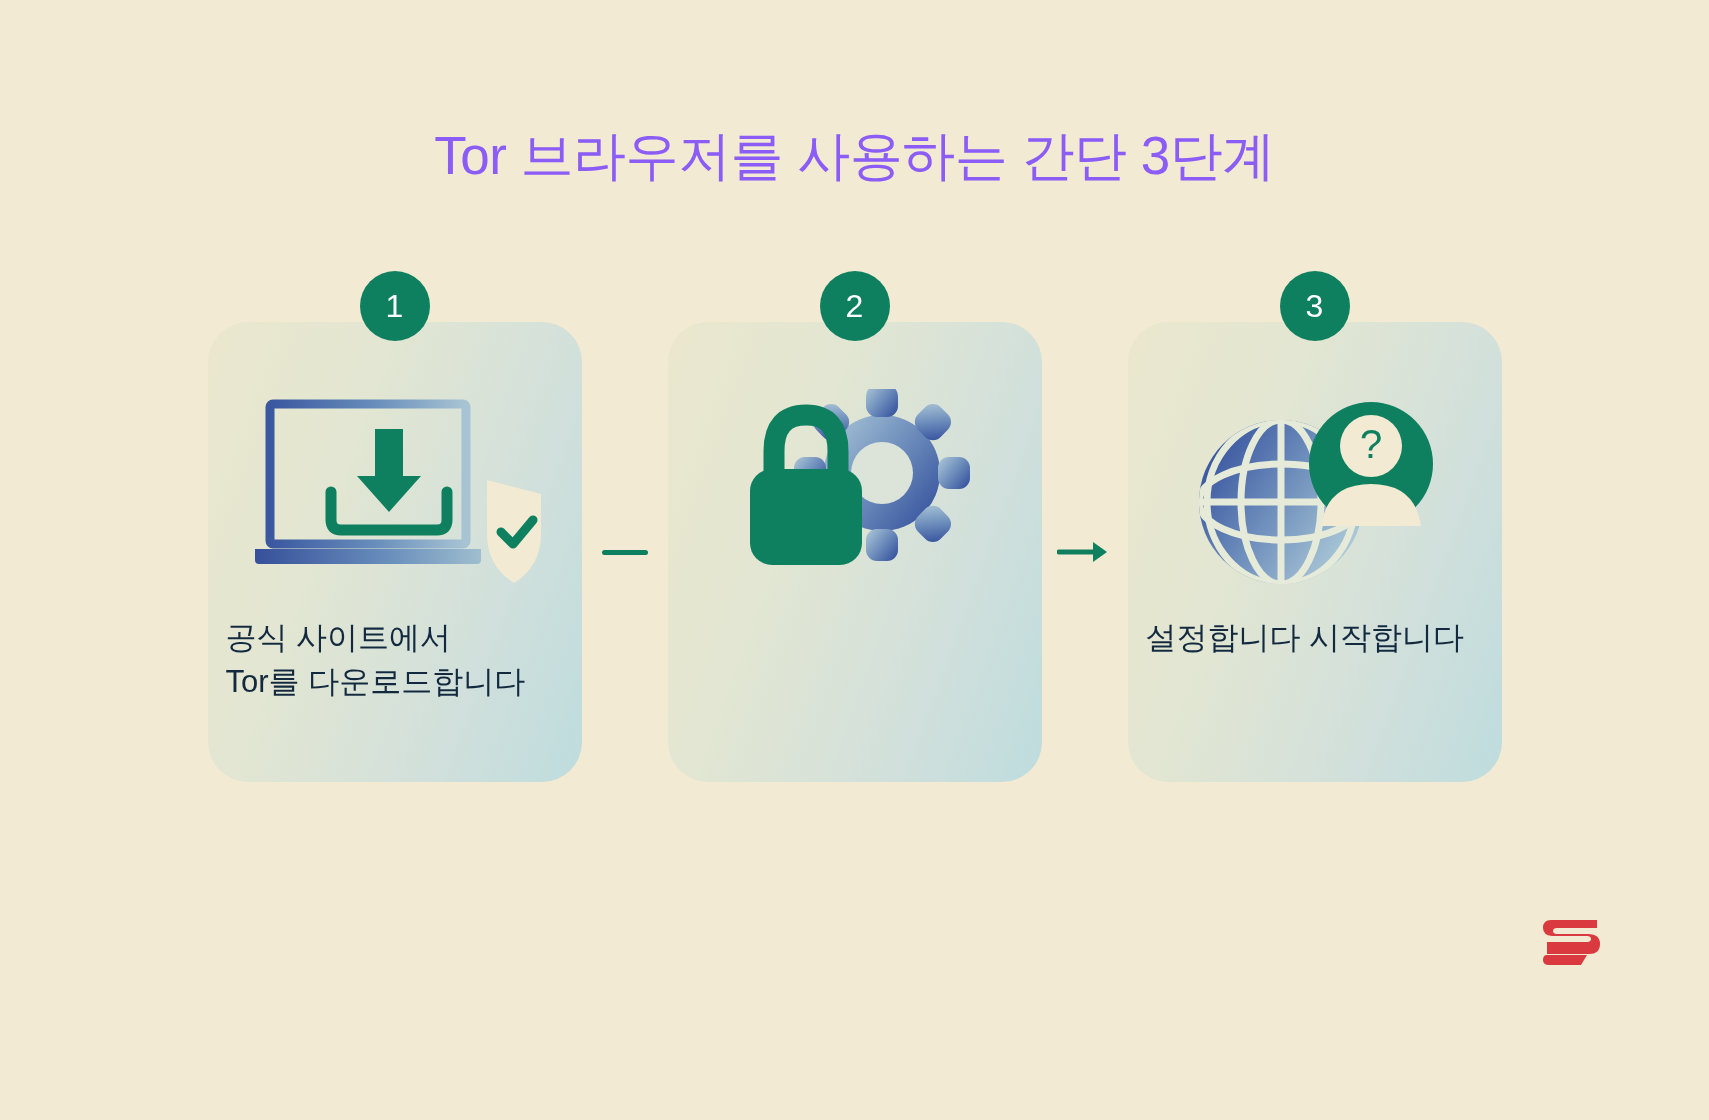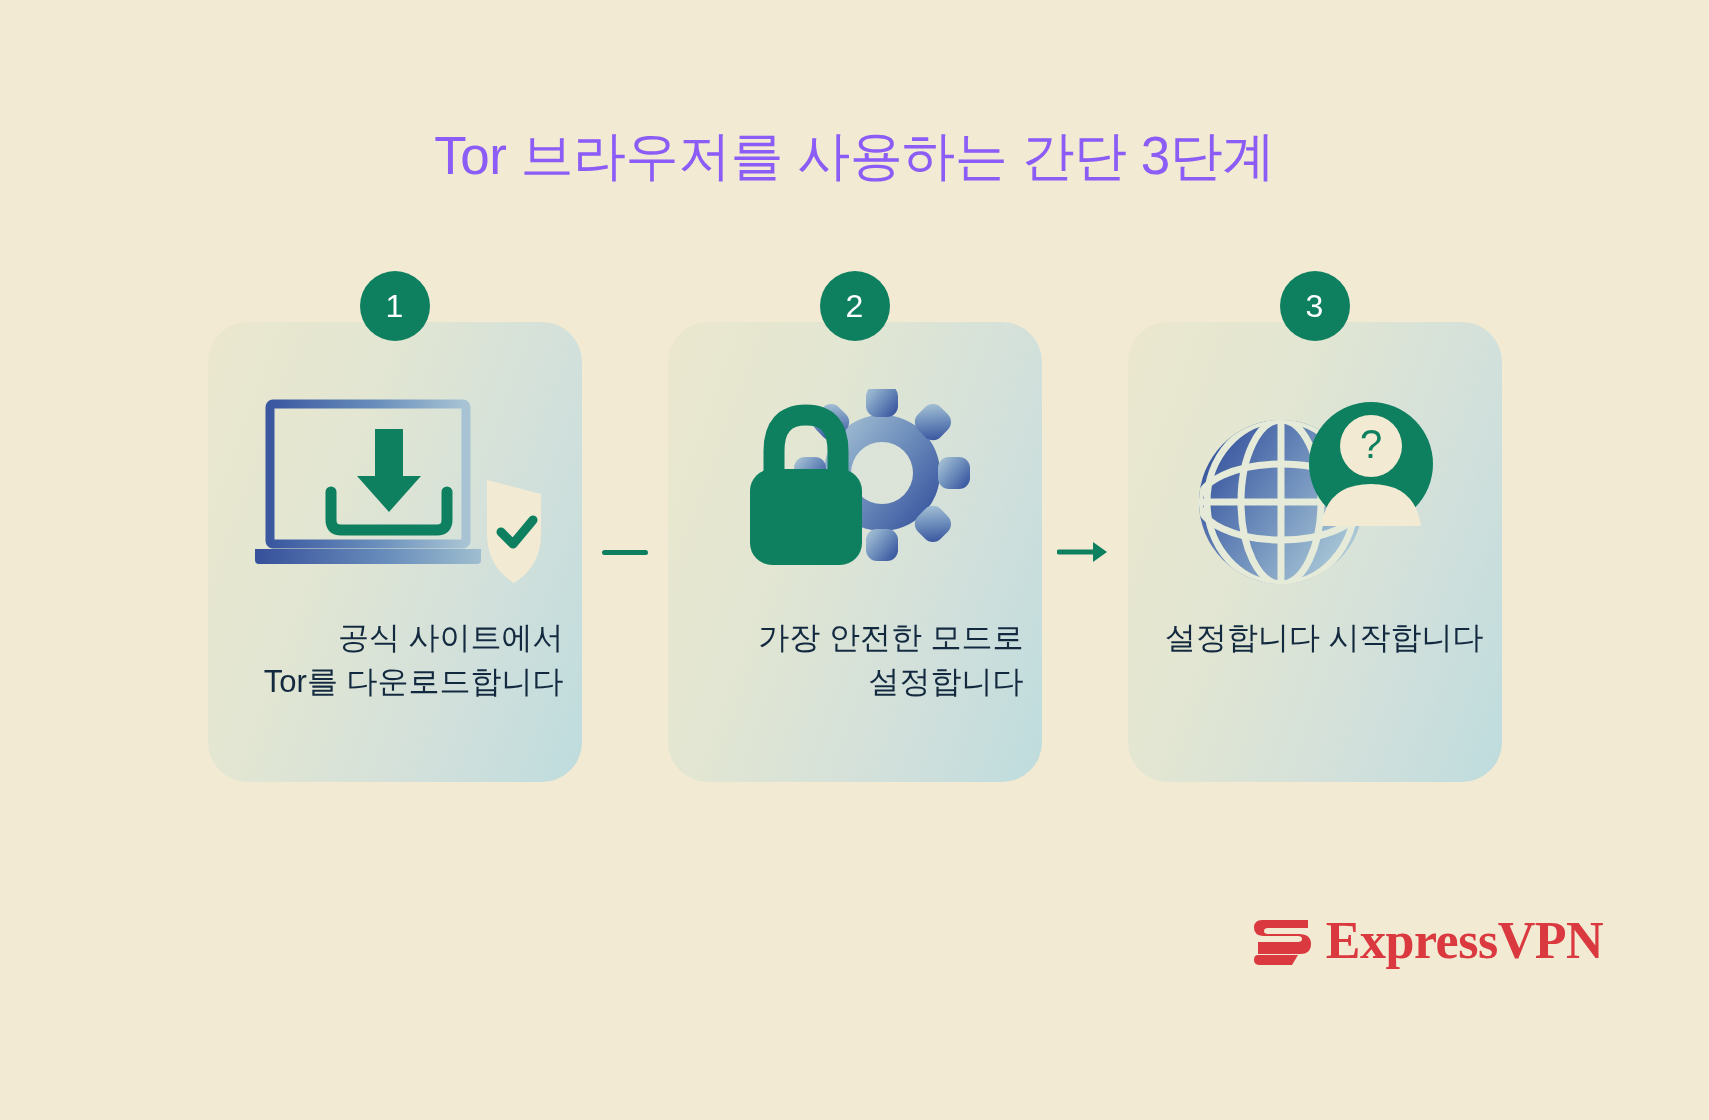--- a/index.html
+++ b/index.html
@@ -87,21 +87,21 @@
     display: flex;
     align-items: center;
     justify-content: center;
   }
 
   .caption {
     position: absolute;
     top: 294px;
     left: 0;
     width: 100%;
-    text-align: right;
+    text-align: left;
     font-size: 31px;
     line-height: 1.42;
     color: #12293F;
     padding: 0 18px;
     white-space: pre-line;
   }
 
   
   .connector {
     width: 86px;
@@ -222,22 +222,20 @@
           <circle cx="0" cy="0" r="31" fill="#DCE4DA"></circle>
         </g>
 
         <g>
           <path d="M44 86 L44 62 Q44 26 76 26 Q108 26 108 62 L108 86" fill="none" stroke="#0E8060" stroke-width="21"></path>
           <rect x="20" y="80" width="112" height="96" rx="22" fill="#0E8060"></rect>
         </g>
       </svg>
     </div>
 
-    <div class="caption">가장 안전한 모드로
-설정합니다</div>
   </div>
 
   <div class="connector">
     <svg class="arrow-svg" width="56" height="26" viewBox="0 0 56 26">
       <path d="M2 13 L44 13" stroke="#0E8060" stroke-width="5" stroke-linecap="round" fill="none"></path>
       <path d="M36 3 L50 13 L36 23 Z" fill="#0E8060"></path>
     </svg>
   </div>
 
   <div class="card-wrap">
@@ -281,14 +279,13 @@
   </div>
 
 </div>
 
 <div class="logo">
   <svg width="62" height="54" viewBox="0 0 62 54">
     <path d="M10 6 Q2 6 2 14 Q2 21 11 22 L46 22 Q50 22 50 25 Q50 28 46 28 L6 28 L6 40 L48 40 Q59 40 59 30 Q59 20 47 20 L16 20 Q12 20 12 17 Q12 14 16 14 L56 14 L56 6 Z" fill="#DA3940"></path>
     <path d="M8 32 L50 32 L44 48 L4 48 Z" fill="#DA3940" opacity="0.0"></path>
     <path d="M6 41 Q2 41 2 46 Q2 51 8 51 L40 51 L46 41 Z" fill="#DA3940"></path>
   </svg>
-  <div class="logo-word">ExpressVPN</div>
 </div>
 
 </body></html>

